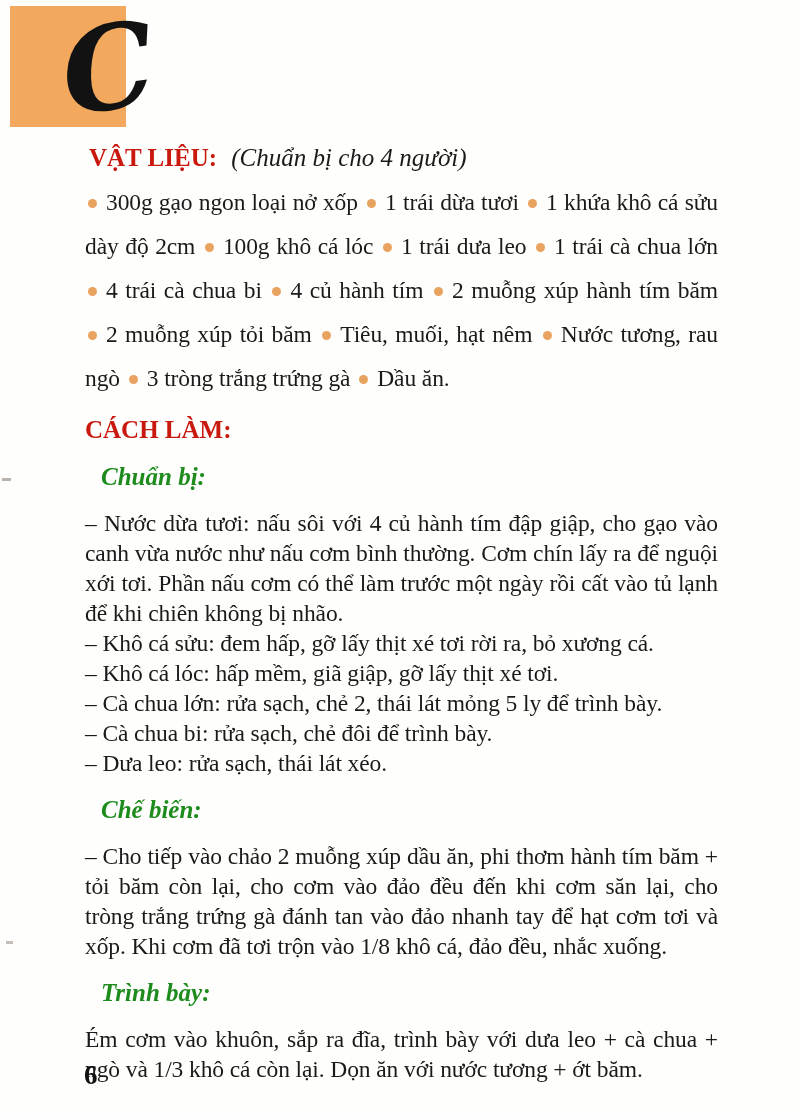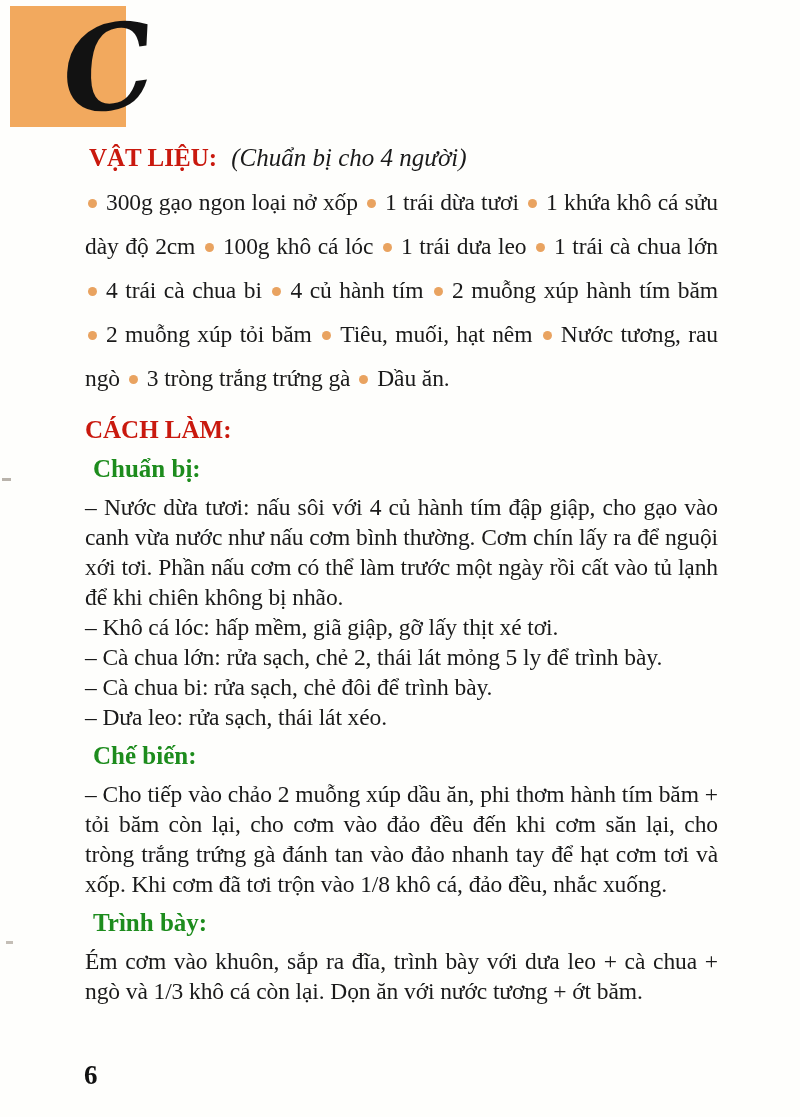--- a/index.html
+++ b/index.html
@@ -64,24 +64,24 @@
     width:9px;height:9px;border-radius:50%;
     background:var(--bullet-orange,#e9a360);
     margin:0 9px 3px 3px;
     vertical-align:middle;
   }
   .method-heading{
     margin:0;
     font-size:25px;line-height:31px;
   }
   .green-heading{
-    margin:8px;
+    margin:16px;
     color:var(--accent-green,#1d8c1d);
     font-weight:700;
-    font-size:25px;line-height:31px;
+    font-size:25px;line-height:31px;font-style:italic;
   }
   .step{
     margin:0;
     font-size:23.5px;line-height:30px;
     text-align:justify;
     letter-spacing:-0.1px;
   }
   .page-number{
     position:absolute;left:84px;top:1060px;
     font-weight:700;font-size:27px;
@@ -109,20 +109,21 @@
       <span class="italic-note">(Chuẩn bị cho 4 người)</span>
     </p>
 
     <p class="ingredients" id="ingredients"><span class="bullet"></span><span>300g gạo ngon loại nở xốp</span> <span class="bullet"></span><span>1 trái dừa tươi</span> <span class="bullet"></span><span>1 khứa khô cá sửu dày độ 2cm</span> <span class="bullet"></span><span>100g khô cá lóc</span> <span class="bullet"></span><span>1 trái dưa leo</span> <span class="bullet"></span><span>1 trái cà chua lớn</span> <span class="bullet"></span><span>4 trái cà chua bi</span> <span class="bullet"></span><span>4 củ hành tím</span> <span class="bullet"></span><span>2 muỗng xúp hành tím băm</span> <span class="bullet"></span><span>2 muỗng xúp tỏi băm</span> <span class="bullet"></span><span>Tiêu, muối, hạt nêm</span> <span class="bullet"></span><span>Nước tương, rau ngò</span> <span class="bullet"></span><span>3 tròng trắng trứng gà</span> <span class="bullet"></span><span>Dầu ăn.</span> </p>
 
     <p class="method-heading red-heading">CÁCH LÀM:</p>
 
     <div id="method">
         <p class="green-heading">Chuẩn bị:</p>
         <p class="step">– Nước dừa tươi: nấu sôi với 4 củ hành tím đập giập, cho gạo vào canh vừa nước như nấu cơm bình thường. Cơm chín lấy ra để nguội xới tơi. Phần nấu cơm có thể làm trước một ngày rồi cất vào tủ lạnh để khi chiên không bị nhão.</p>
+        <p class="step">– Khô cá sửu: đem hấp, gỡ lấy thịt xé tơi rời ra, bỏ xương cá.</p>
         <p class="step">– Khô cá lóc: hấp mềm, giã giập, gỡ lấy thịt xé tơi.</p>
         <p class="step">– Cà chua lớn: rửa sạch, chẻ 2, thái lát mỏng 5 ly để trình bày.</p>
         <p class="step">– Cà chua bi: rửa sạch, chẻ đôi để trình bày.</p>
         <p class="step">– Dưa leo: rửa sạch, thái lát xéo.</p>
         <p class="green-heading">Chế biến:</p>
         <p class="step">– Cho tiếp vào chảo 2 muỗng xúp dầu ăn, phi thơm hành tím băm + tỏi băm còn lại, cho cơm vào đảo đều đến khi cơm săn lại, cho tròng trắng trứng gà đánh tan vào đảo nhanh tay để hạt cơm tơi và xốp. Khi cơm đã tơi trộn vào 1/8 khô cá, đảo đều, nhắc xuống.</p>
         <p class="green-heading">Trình bày:</p>
         <p class="step">Ém cơm vào khuôn, sắp ra đĩa, trình bày với dưa leo + cà chua + ngò và 1/3 khô cá còn lại. Dọn ăn với nước tương + ớt băm.</p>
       </div>
 

